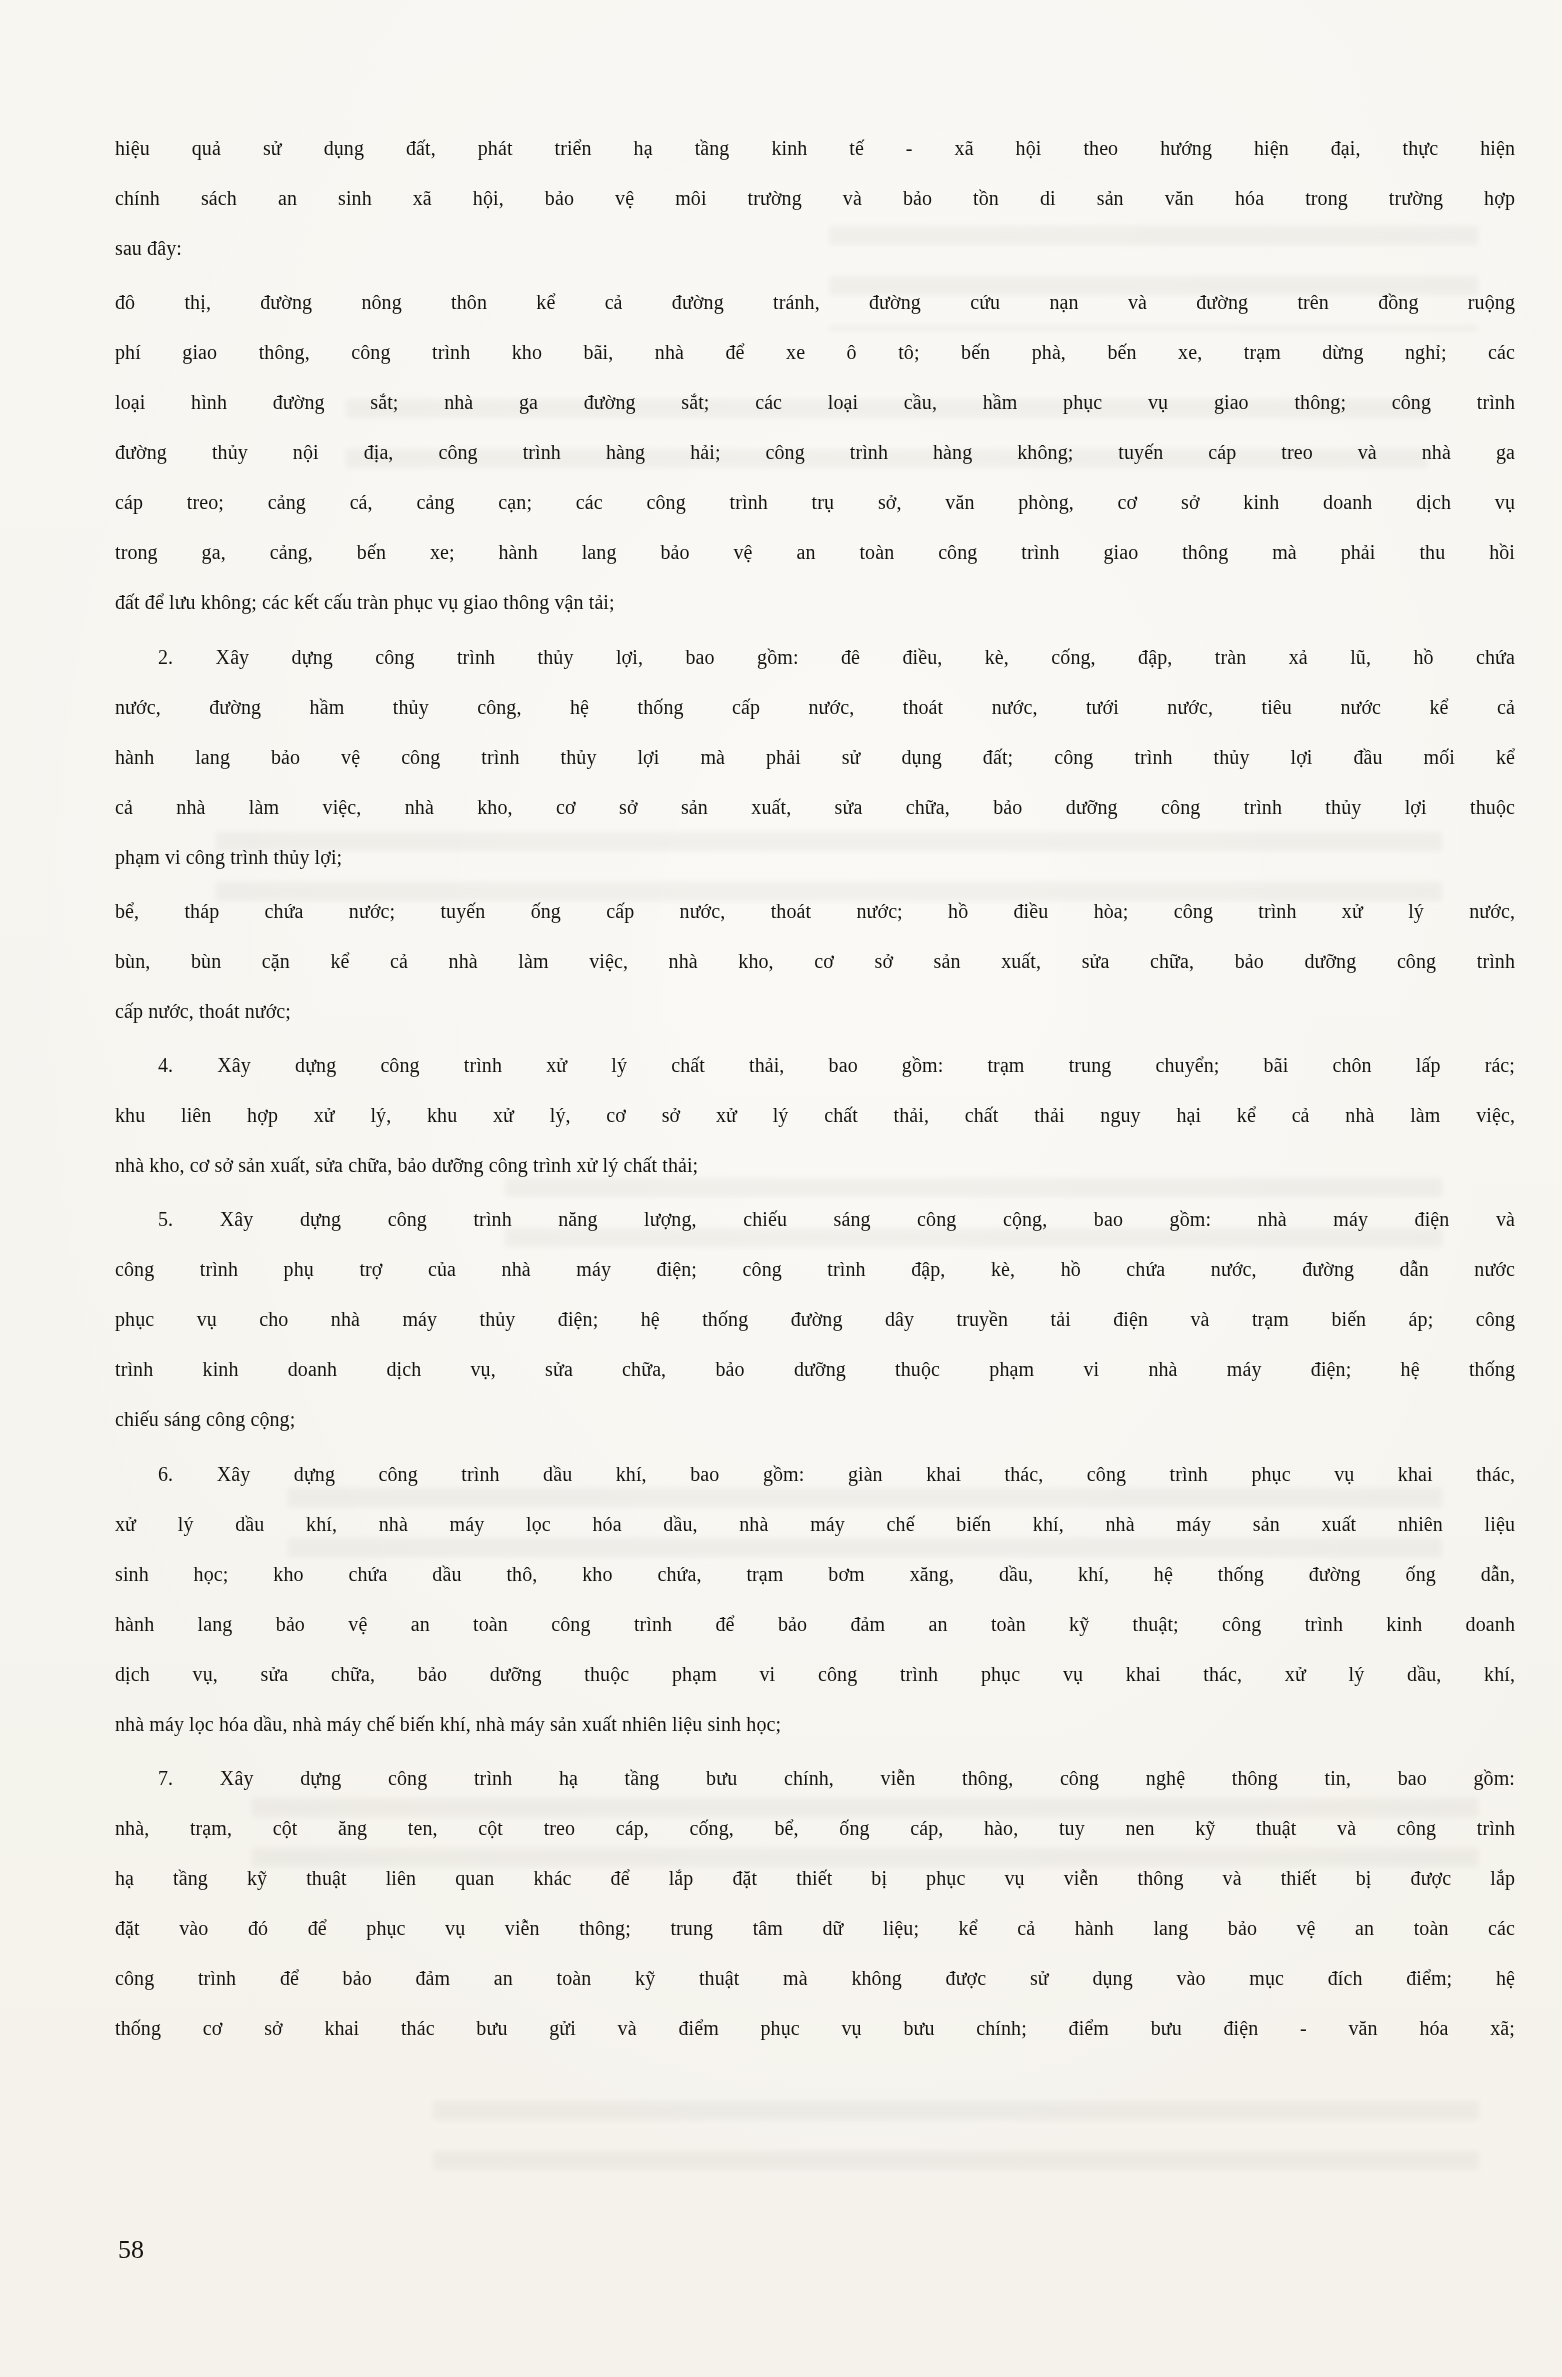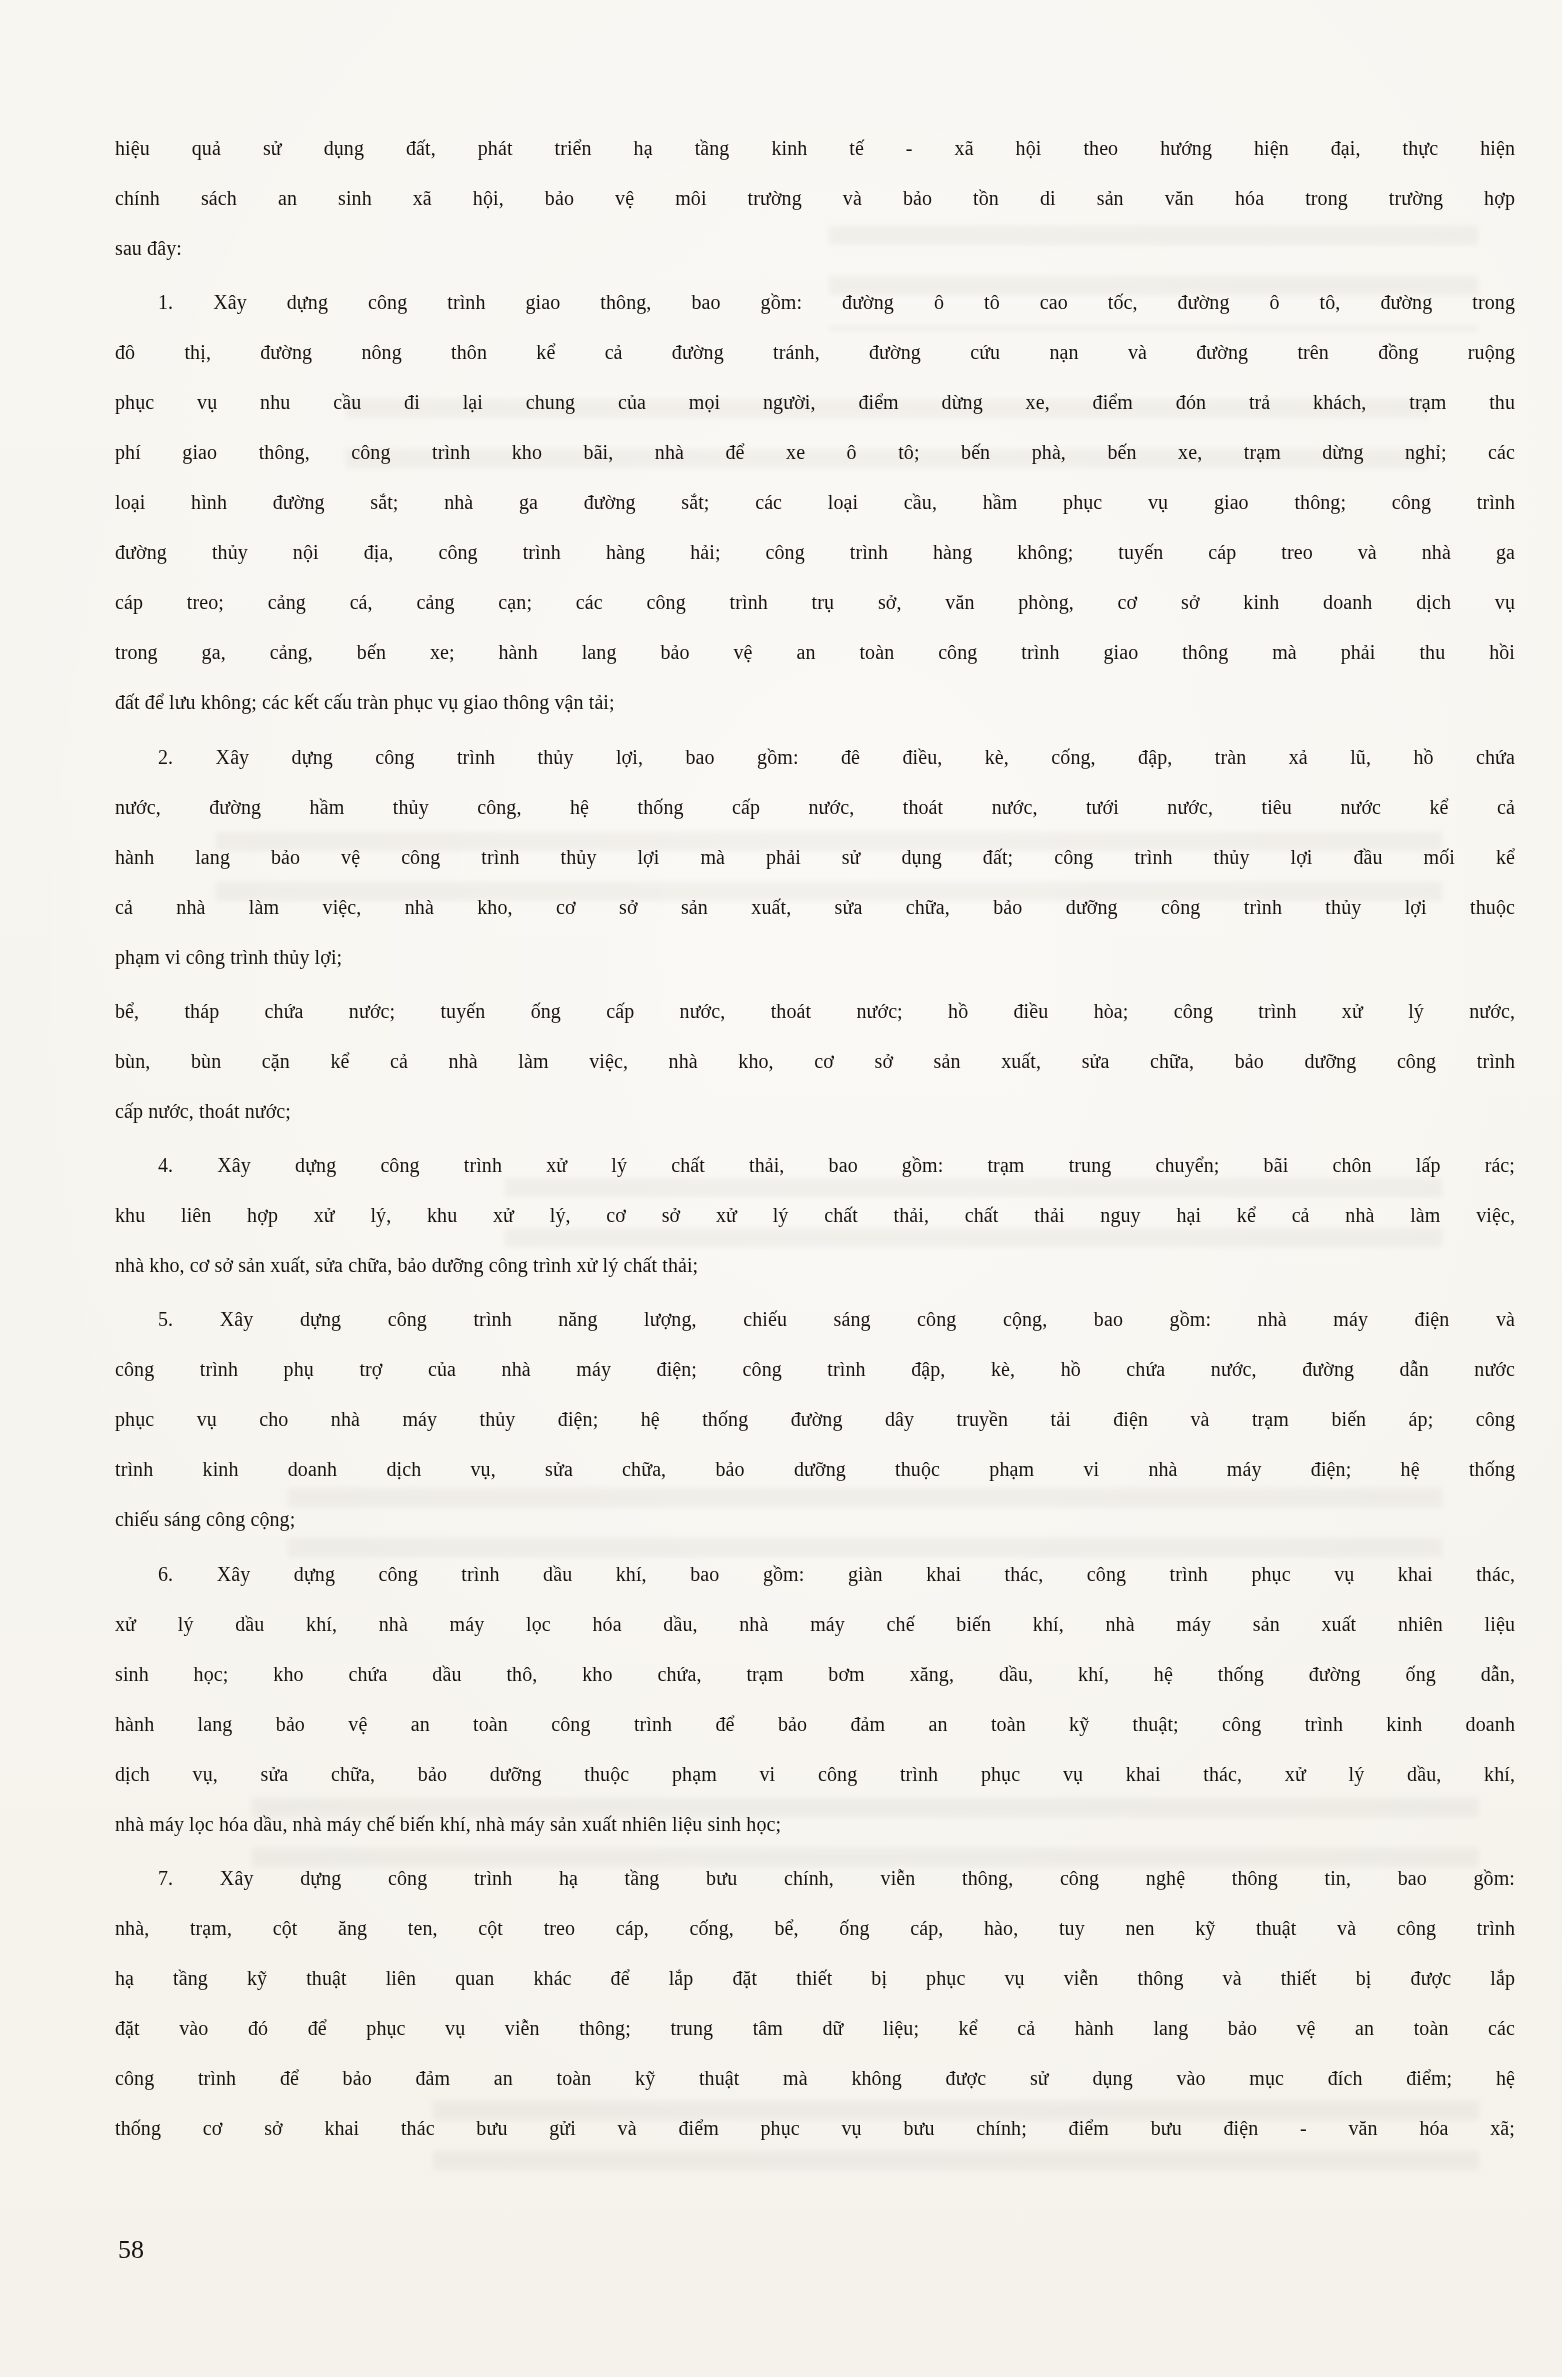--- a/index.html
+++ b/index.html
@@ -72,23 +72,21 @@
   <div class="bleed" style="left:252px;  top:1788px; width:1226px; height:101px;"></div>
   <div class="bleed" style="left:433px;  top:2091px; width:1046px; height:87px;"></div>
 
   <div class="text-block" id="text-block">
       <div class="para">
         <div class="line">hiệu quả sử dụng đất, phát triển hạ tầng kinh tế - xã hội theo hướng hiện đại, thực hiện</div>
         <div class="line">chính sách an sinh xã hội, bảo vệ môi trường và bảo tồn di sản văn hóa trong trường hợp</div>
         <div class="line para-end">sau đây:</div>
       </div>
       <div class="para indented">
-        <div class="line first-of-indented">1. Xây dựng công trình giao thông, bao gồm: đường ô tô cao tốc, đường ô tô, đường trong</div>
         <div class="line">đô thị, đường nông thôn kể cả đường tránh, đường cứu nạn và đường trên đồng ruộng</div>
-        <div class="line">phục vụ nhu cầu đi lại chung của mọi người, điểm dừng xe, điểm đón trả khách, trạm thu</div>
         <div class="line">phí giao thông, công trình kho bãi, nhà để xe ô tô; bến phà, bến xe, trạm dừng nghỉ; các</div>
         <div class="line">loại hình đường sắt; nhà ga đường sắt; các loại cầu, hầm phục vụ giao thông; công trình</div>
         <div class="line">đường thủy nội địa, công trình hàng hải; công trình hàng không; tuyến cáp treo và nhà ga</div>
         <div class="line">cáp treo; cảng cá, cảng cạn; các công trình trụ sở, văn phòng, cơ sở kinh doanh dịch vụ</div>
         <div class="line">trong ga, cảng, bến xe; hành lang bảo vệ an toàn công trình giao thông mà phải thu hồi</div>
         <div class="line para-end">đất để lưu không; các kết cấu tràn phục vụ giao thông vận tải;</div>
       </div>
       <div class="para indented">
         <div class="line first-of-indented">2. Xây dựng công trình thủy lợi, bao gồm: đê điều, kè, cống, đập, tràn xả lũ, hồ chứa</div>
         <div class="line">nước, đường hầm thủy công, hệ thống cấp nước, thoát nước, tưới nước, tiêu nước kể cả</div>

